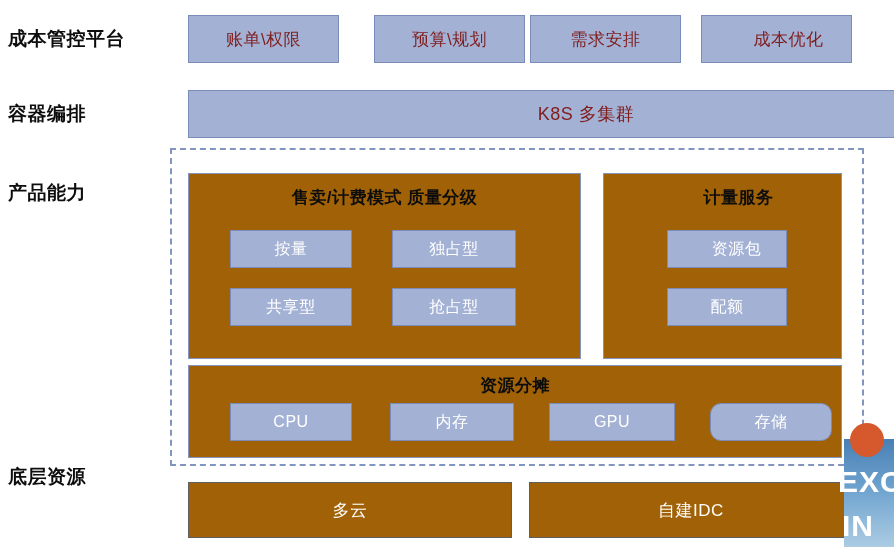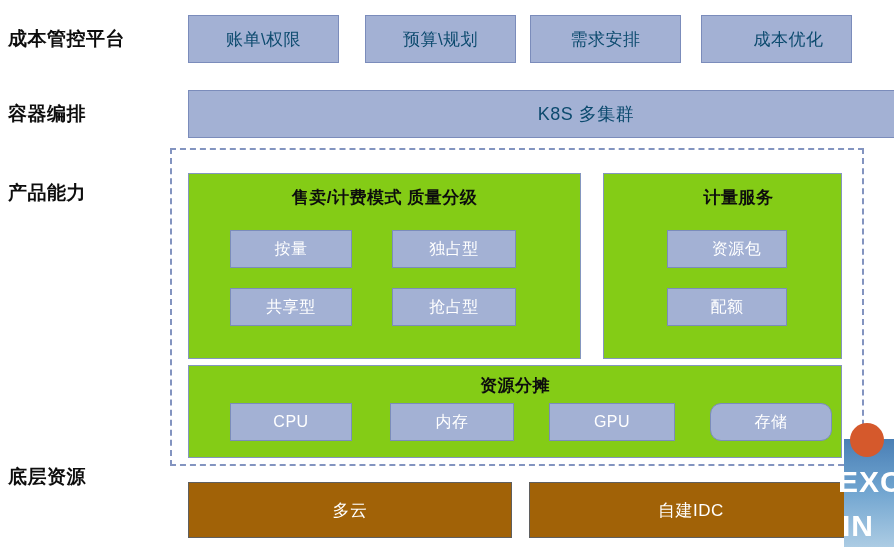--- a/index.html
+++ b/index.html
@@ -44,34 +44,34 @@
 
   
   .blue-box {
     position: absolute;
     background: #a3b1d4;
     border: 1px solid #7b8cbb;
     box-sizing: border-box;
     display: flex;
     align-items: center;
     justify-content: center;
-    color: #0c4a6e;
+    color: #7f1d1d;
     font-size: 17px;
     letter-spacing: 0.5px;
     font-family: "Liberation Sans", "DejaVu Sans", sans-serif;
   }
 
   
   .top-box {
     top: 15px;
     height: 48px;
     width: 151px;
   }
   #top-box-0 { left: 188px; }
-  #top-box-1 { left: 365px; }
+  #top-box-1 { left: 374px; }
   #top-box-2 { left: 530px; }
   #top-box-3 { left: 701px; padding-left: 24px; }
 
   
   #k8s-bar {
     left: 188px;
     top: 90px;
     width: 796px;
     height: 48px;
     font-size: 18px;
@@ -85,21 +85,21 @@
     width: 694px;
     height: 318px;
     border: 2px dashed #8394c0;
     box-sizing: border-box;
     background: transparent;
   }
 
   
   .gray-panel {
     position: absolute;
-    background: #84cc16;
+    background: #a16207;
     border: 1px solid #8496bf;
     box-sizing: border-box;
   }
   #panel-billing { left: 188px; top: 173px; width: 393px; height: 186px; }
   #panel-meter   { left: 603px; top: 173px; width: 239px; height: 186px; }
   #panel-alloc   { left: 188px; top: 365px; width: 654px; height: 93px; }
 
   .panel-title {
     position: absolute;
     left: 0; right: 0;

